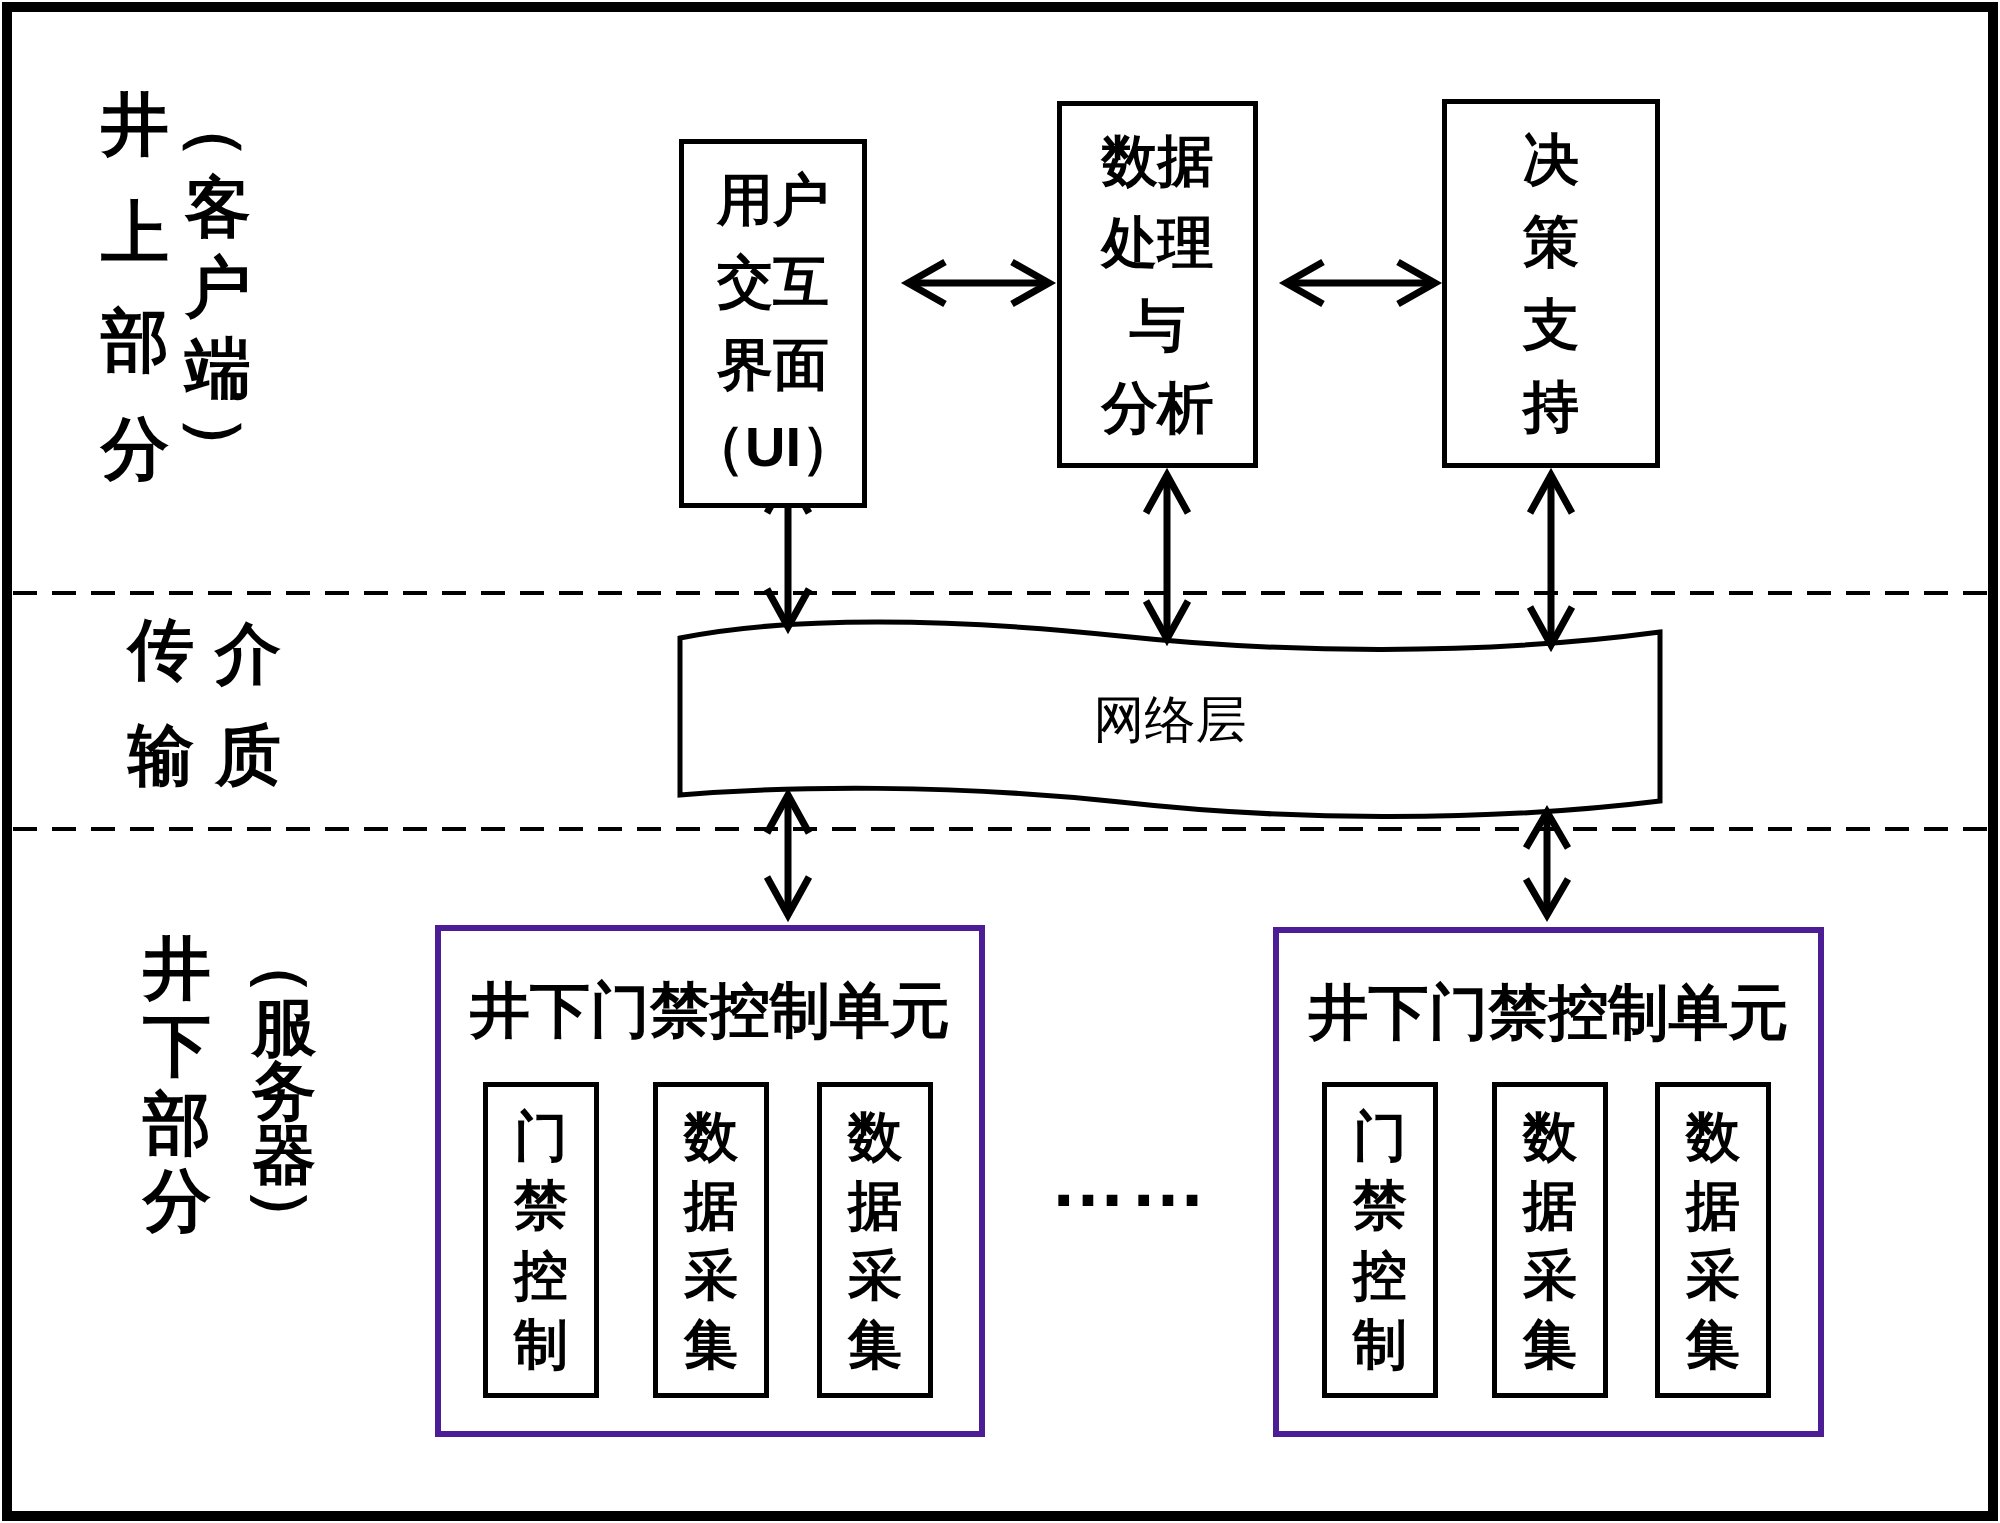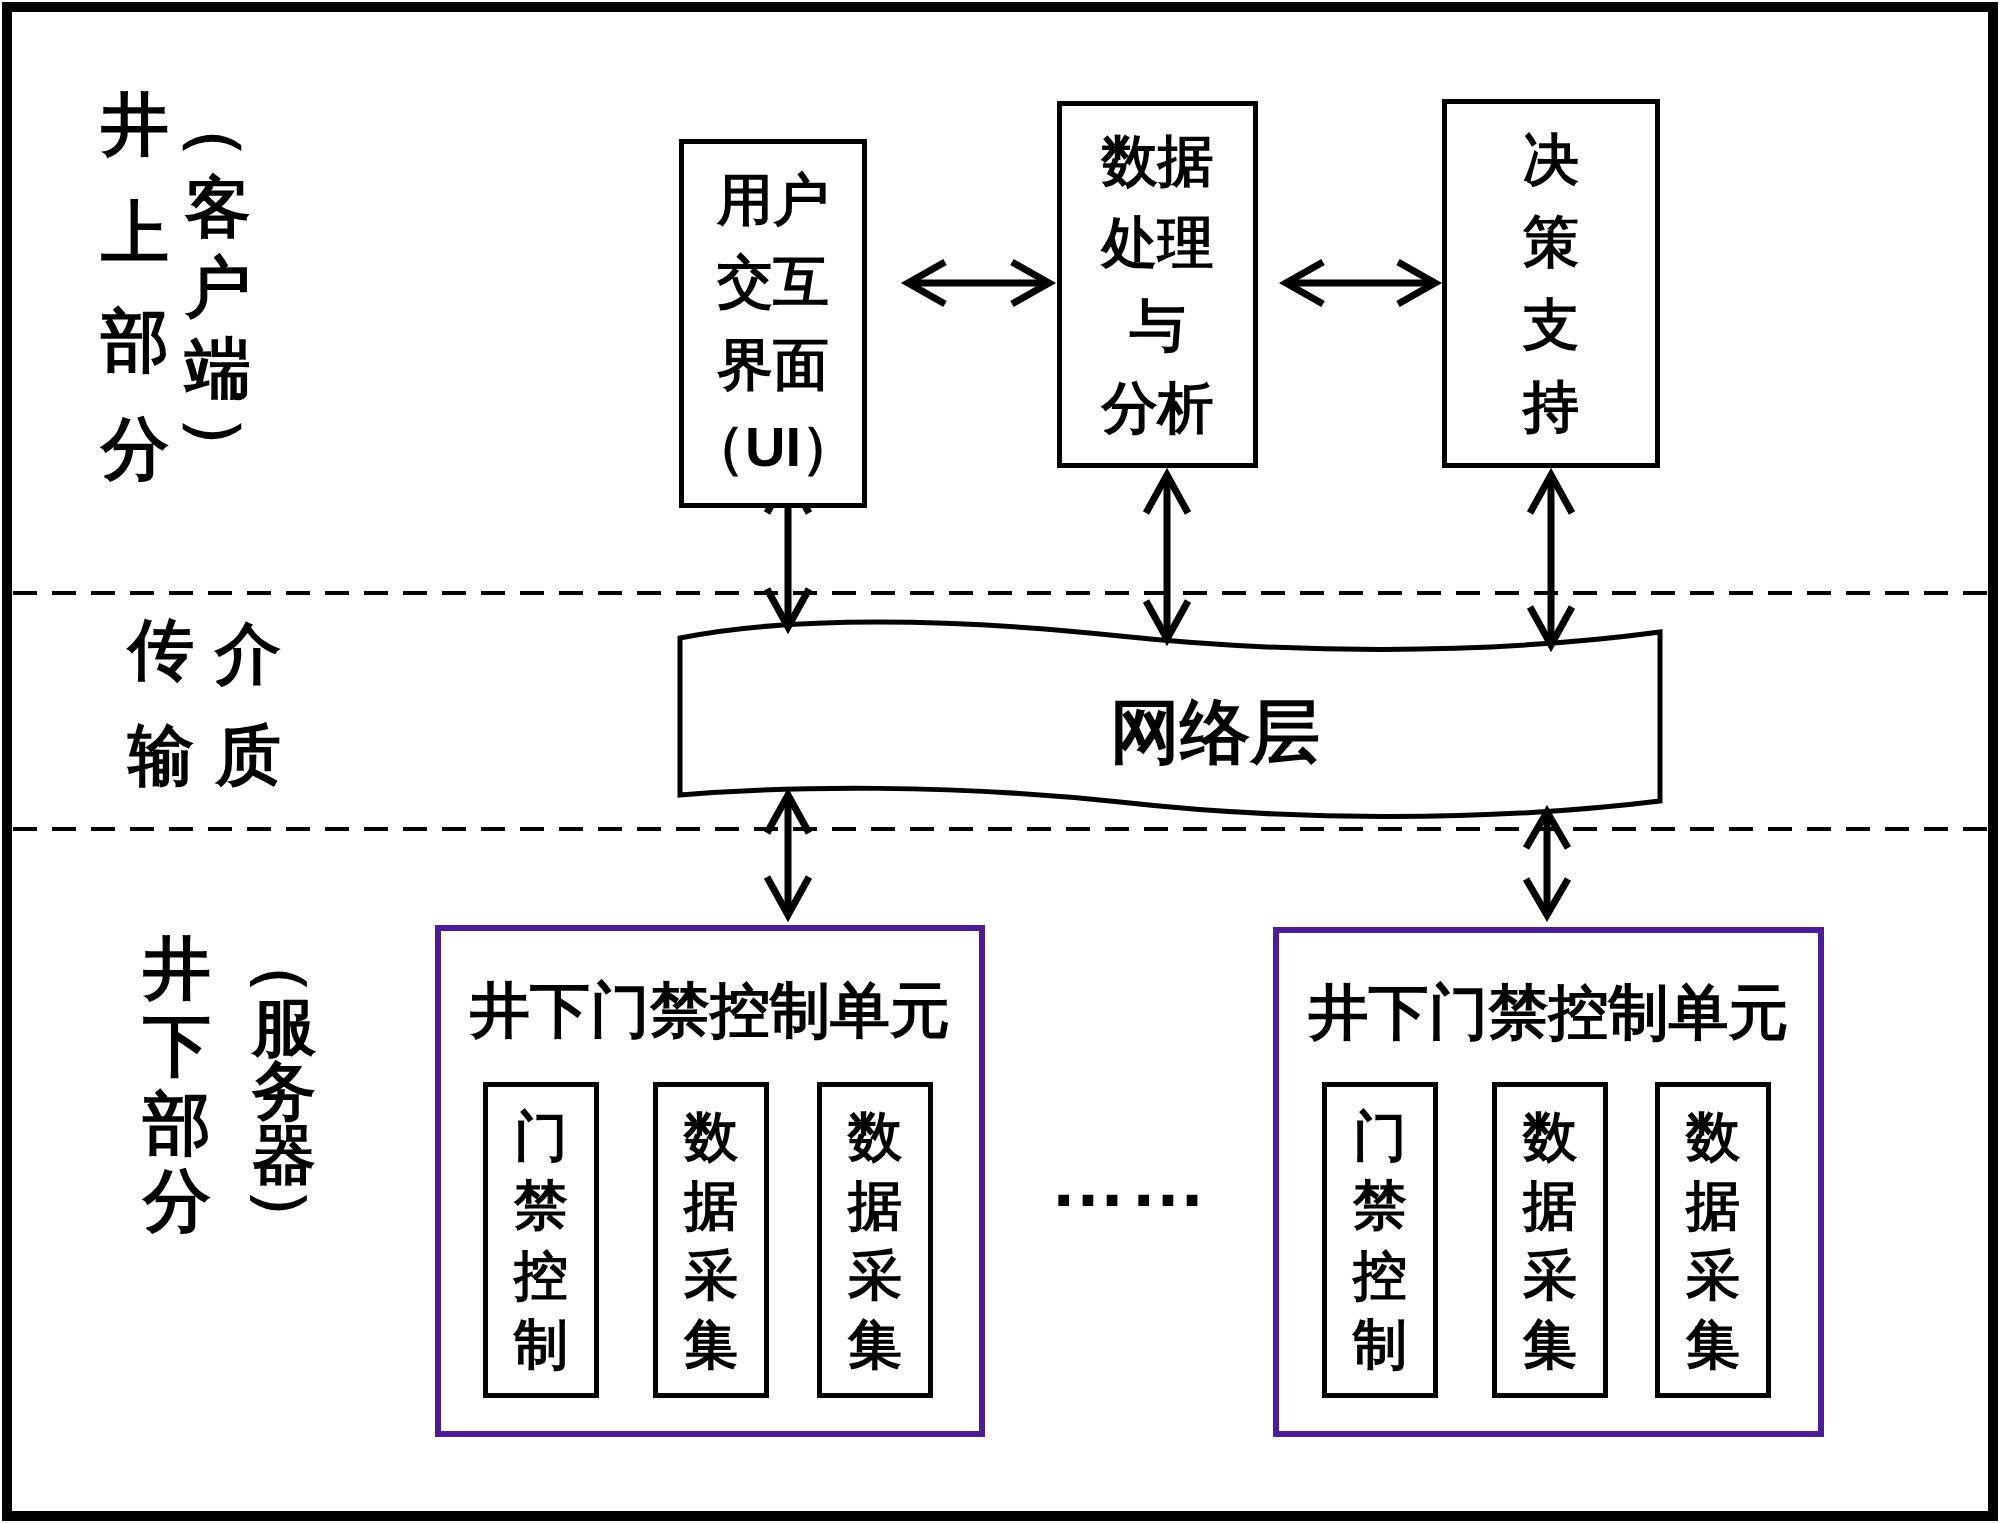--- a/index.html
+++ b/index.html
@@ -24,22 +24,22 @@
   .vlabel div{display:block;}
   .vparen{transform:rotate(90deg);}
   .unit{position:absolute;background:#fff;border:6px solid #4c1d95;z-index:2;box-sizing:border-box;}
   .unit-title{position:absolute;left:0;right:0;top:40px;text-align:center;
     font-size:60px;font-weight:bold;white-space:nowrap;}
   .module{
     position:absolute;border:5px solid #000;box-sizing:border-box;background:#fff;
     display:flex;flex-direction:column;justify-content:space-around;align-items:center;
     font-size:54px;font-weight:bold;line-height:1;padding:14px 0;
   }
-  .banner-label{position:absolute;left:1020px;top:686px;width:300px;text-align:right;
-    font-size:70px;font-weight:bold;z-index:2;}
+  .banner-label{position:absolute;left:1020px;top:686px;width:300px;text-align:center;
+    font-size:51px;font-weight:normal;z-index:2;}
   .dots{position:absolute;left:1030px;top:1136px;width:200px;text-align:center;
     font-size:76px;font-weight:bold;letter-spacing:4px;z-index:2;}
 </style>
 </head>
 <body>
 
 <div class="canvas">
 
   <svg class="svg-layer" viewBox="0 0 2000 1523" xmlns="http://www.w3.org/2000/svg">
     <g stroke="#000" fill="none">

